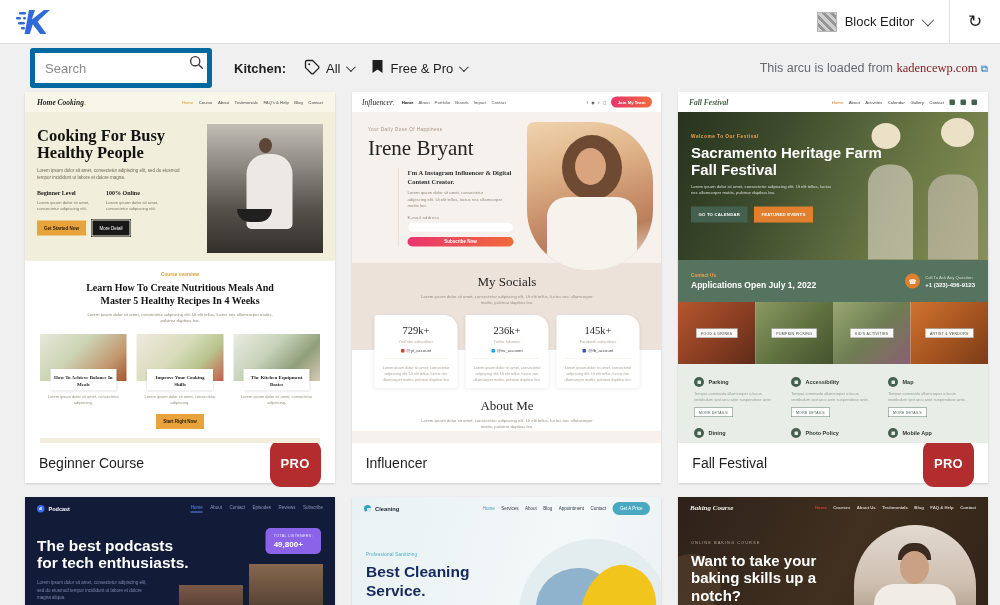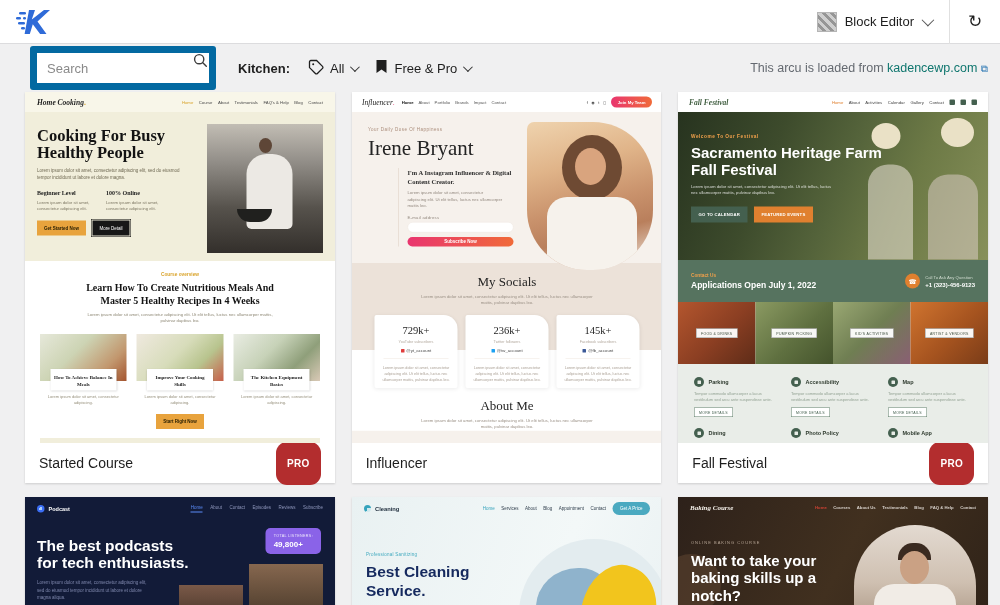--- a/index.html
+++ b/index.html
@@ -13,39 +13,39 @@
   .editor-switch{display:flex;align-items:center;gap:8px;padding:0 18px;height:100%;cursor:pointer;}
   .site-icon{width:18px;height:18px;border:1px solid #b5b5b5;background:repeating-linear-gradient(45deg,#cfcfcf 0 3px,#969696 3px 6px);}
   .editor-label{font-size:13px;color:#1e1e1e;}
   .chev{display:inline-block;width:8px;height:8px;border-right:1.5px solid #555;border-bottom:1.5px solid #555;transform:rotate(45deg) translateY(-2px);}
   .v-div{width:1px;height:44px;background:#e0e0e0;}
   .sync-btn{width:50px;height:44px;display:flex;align-items:center;justify-content:center;font-size:17px;color:#1e1e1e;cursor:pointer;}
 
   
   .toolbar{height:48px;display:flex;align-items:center;padding:0 12px 0 30px;}
   .search-wrap{position:relative;}
-  .search-input{width:132px;height:30px;border:7px solid #0369a1;border-radius:3px;background:#fff;padding:0 30px 0 10px;font-size:13px;color:#ec4899;font-family:"Liberation Sans",sans-serif;outline:none;}
+  .search-input{width:132px;height:30px;border:5px solid #0369a1;border-radius:3px;background:#fff;padding:0 30px 0 10px;font-size:13px;color:#ec4899;font-family:"Liberation Sans",sans-serif;outline:none;}
   .search-input::placeholder{color:#8a8a8a;}
   .search-ico{position:absolute;right:8px;top:7px;}
   .filter-label{font-weight:700;font-size:13px;color:#1e1e1e;margin-left:22px;}
   .dropdown{display:flex;align-items:center;gap:6px;margin-left:18px;font-size:13px;color:#1e1e1e;cursor:pointer;}
   .dropdown .chev{width:6px;height:6px;border-color:#333;}
   .source-note{margin-left:auto;font-size:12.5px;color:#646970;}
-  .source-link{color:#0f766e;cursor:pointer;}
+  .source-link{color:#7f1d1d;cursor:pointer;font-family:Liberation Serif, serif;}
   .ext-ico{font-size:10px;color:#2271b1;}
 
   
   .cards{display:grid;grid-template-columns:repeat(3,1fr);column-gap:17px;row-gap:14px;padding:0 12px 0 25px;}
   .card{background:#fff;box-shadow:0 1px 2px rgba(0,0,0,.15);}
   .preview{height:351px;overflow:hidden;position:relative;cursor:pointer;}
   .pi{width:620px;height:704px;transform:scale(0.5);transform-origin:0 0;position:absolute;top:0;left:0;box-sizing:border-box;}
   .pi *{box-sizing:border-box;}
   .card-footer{height:40px;display:flex;align-items:center;padding:0 14px;background:#fff;}
   .card-title{font-size:14px;font-weight:500;color:#1e1e1e;}
-  .pro-badge{margin-left:auto;background:#b32d2e;color:#fff;font-size:10px;font-weight:700;padding:16px 11px;border-radius:11px;letter-spacing:.3px;}
+  .pro-badge{margin-left:auto;background:#b32d2e;color:#fff;font-size:13px;font-weight:700;padding:16px 11px;border-radius:11px;letter-spacing:.3px;}
 
   
   .ck{background:#f1eedb;}
   .ck-nav{height:40px;background:#f8f6e9;display:flex;align-items:center;padding:0 24px;}
   .ck-logo{font-family:"Liberation Serif",serif;font-style:italic;font-weight:700;font-size:15px;color:#1f1f1f;}
   .ck-logo i{color:#d9a32a;font-style:normal;}
   .ck-links{margin-left:auto;display:flex;gap:11px;font-size:8.5px;color:#4a4a4a;}
   .ck-links span:first-child{color:#d9a32a;}
   .ck-hero{display:flex;padding:24px 24px 16px;gap:18px;}
   .ck-hero-left{width:322px;flex:none;}
@@ -328,21 +328,21 @@
               <div class="ck-ccard">The Kitchen Equipment Basics</div>
               <p>Lorem ipsum dolor sit amet, consectetur adipiscing.</p>
             </div>
           </div>
           <span class="btn-yellow ck-cta">Start Right Now</span>
           <div class="ck-strip"></div>
         </div>
       </div>
     </div>
     <div class="card-footer">
-      <span class="card-title">Started Course</span>
+      <span class="card-title">Beginner Course</span>
       <span class="pro-badge">PRO</span>
     </div>
   </div>
 
   <div class="card">
     <div class="preview">
       <div class="pi inf">
         <div class="inf-nav">
           <span class="inf-logo"><span>Influencer</span><i>.</i></span>
           <span class="inf-links">

